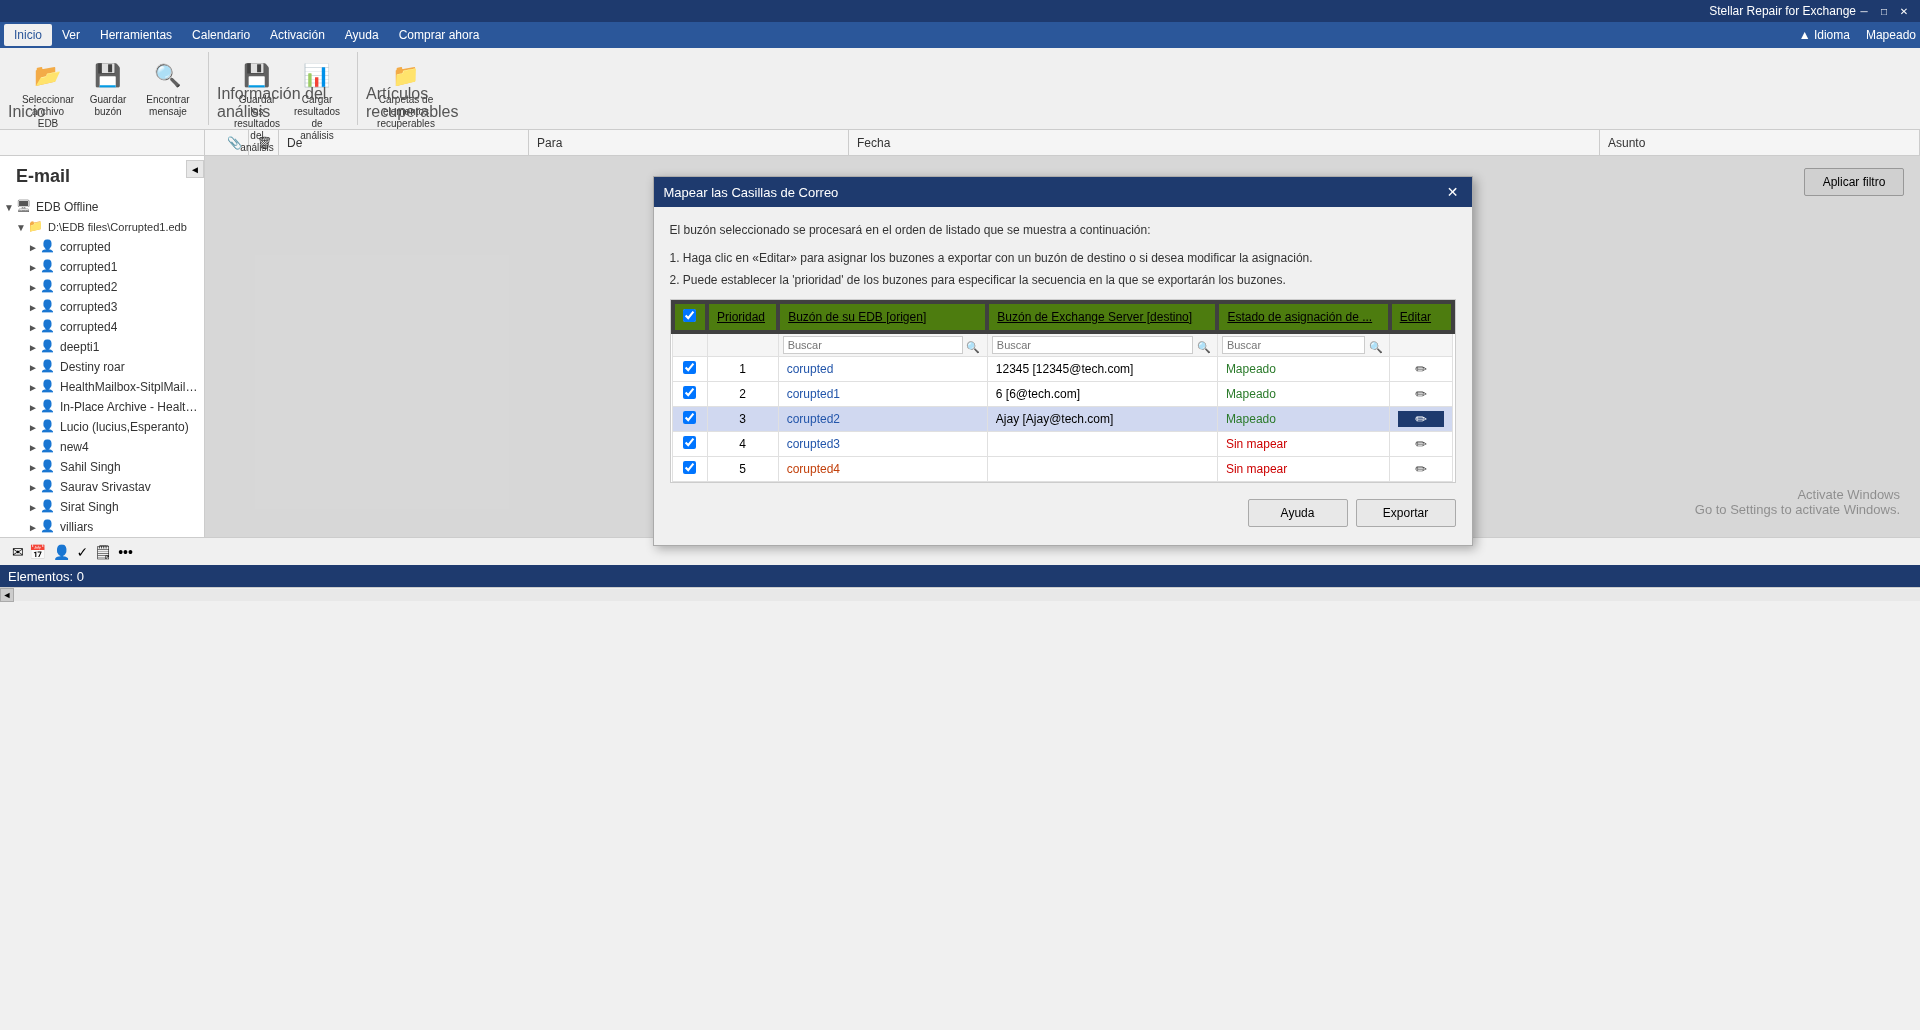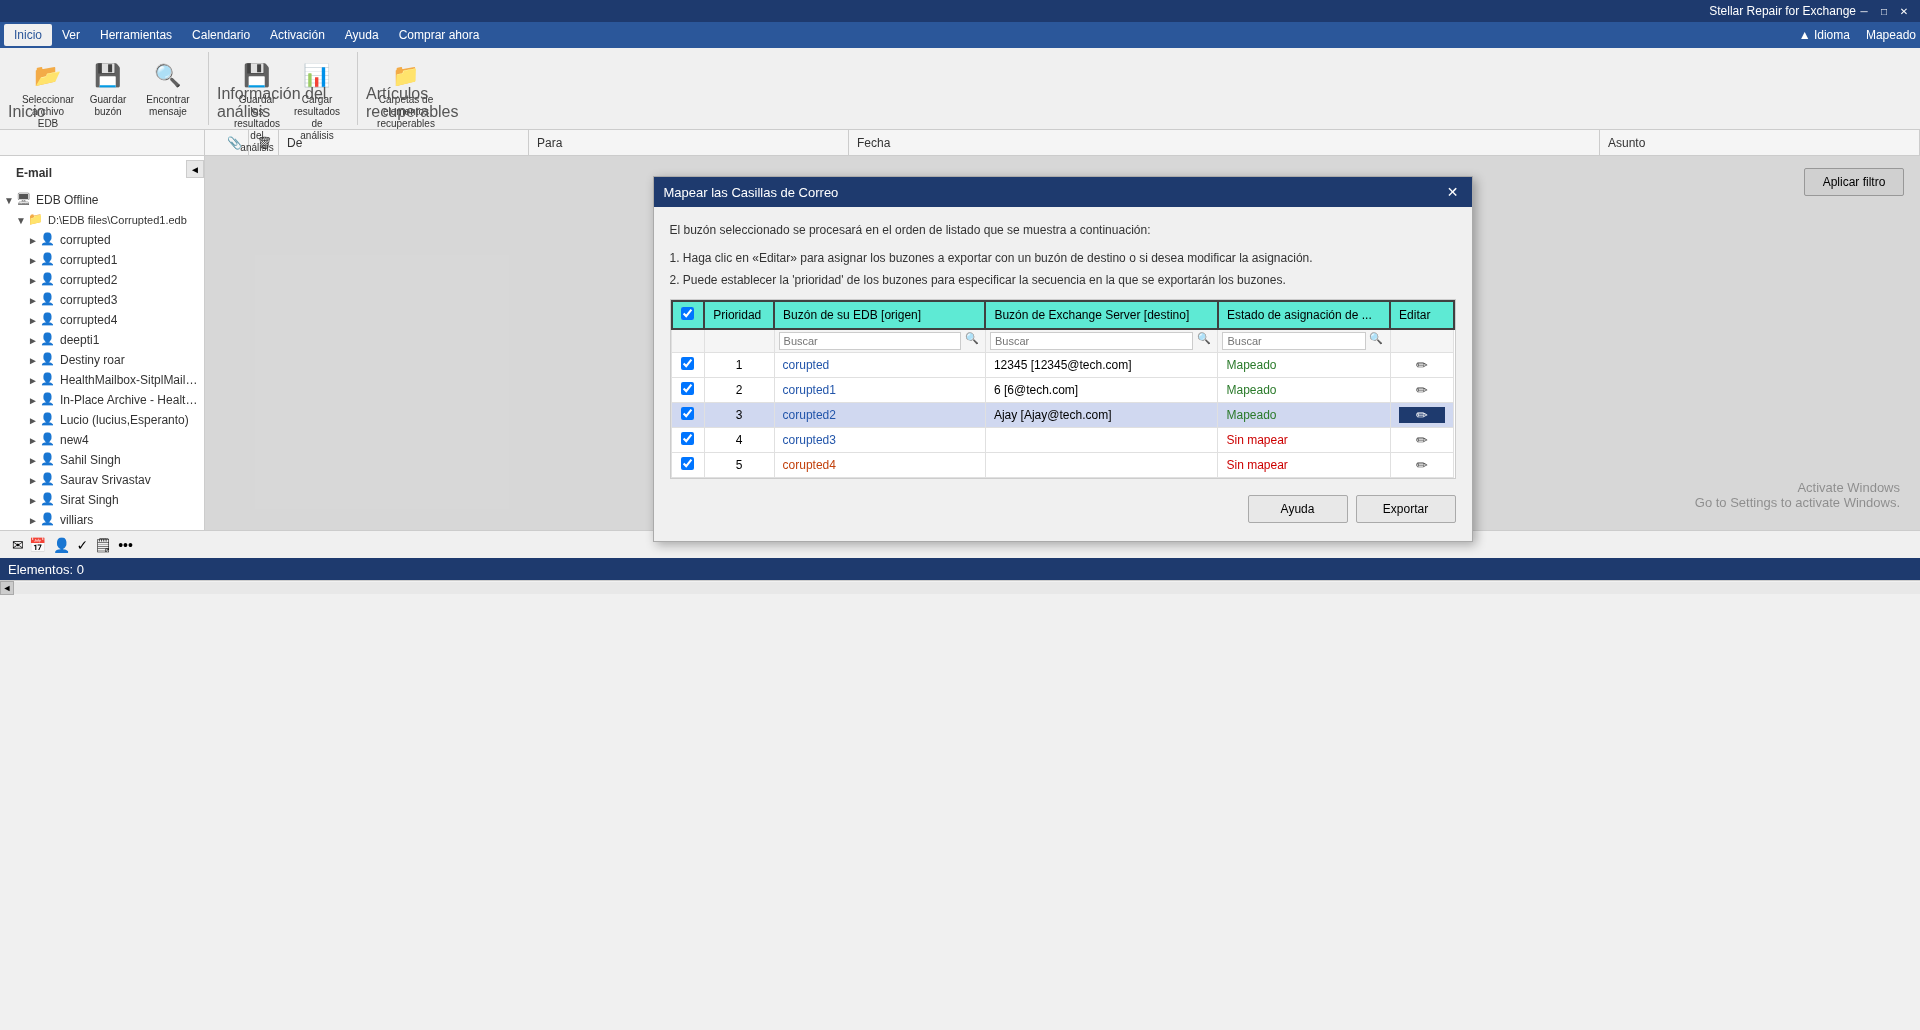--- a/index.html
+++ b/index.html
@@ -122,21 +122,21 @@
 
     
     .sidebar {
       width: 205px;
       background: white;
       border-right: 1px solid #ccc;
       overflow-y: auto;
       position: relative;
     }
     .sidebar-title {
-      font-size: 12px;
+      font-size: 18px;
       font-weight: bold;
       padding: 6px 8px;
       color: #333;
     }
     .sidebar-collapse-btn {
       position: absolute;
       right: 0;
       top: 4px;
       width: 18px;
       height: 18px;
@@ -225,39 +225,40 @@
       border: 1px solid #ccc;
       background: white;
       margin-top: 10px;
     }
     .modal-table {
       width: 100%;
       border-collapse: collapse;
       font-size: 12px;
     }
     .modal-table th {
-      background: #5eead4;
-      border: 2px solid #404040;
+      background: #4d7c0f;
+      border: 4px solid #404040;
       padding: 5px 8px;
       text-align: left;
       font-weight: normal;
       white-space: nowrap;
+      text-decoration: underline;
     }
     .modal-table td {
       border: 1px solid #e0e0e0;
       padding: 4px 8px;
       font-size: 12px;
     }
     .search-input-row td {
       background: #f5f5f5;
       padding: 2px 4px;
     }
     .search-cell {
       display: flex;
-      align-items: flex-start;
+      align-items: flex-end;
       gap: 4px;
     }
     .search-cell input {
       border: 1px solid #ccc;
       padding: 2px 4px;
       font-size: 11px;
       width: calc(100% - 20px);
       color: #999;
     }
     .search-icon { font-size: 11px; color: #666; }

